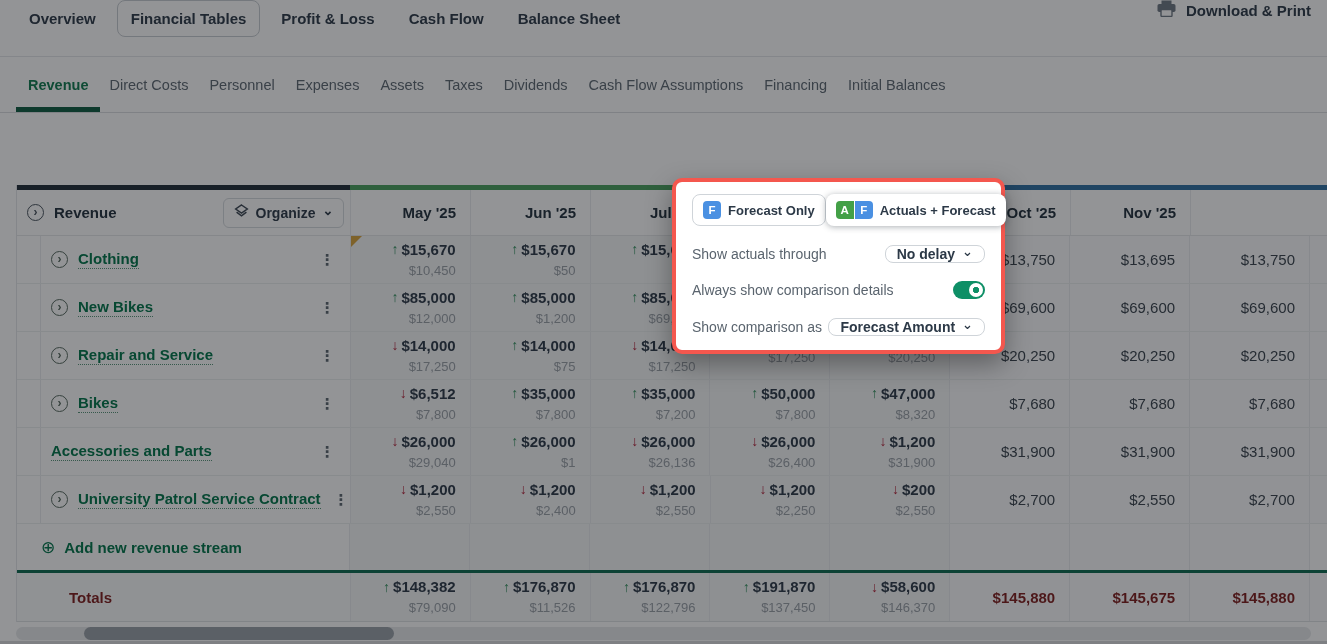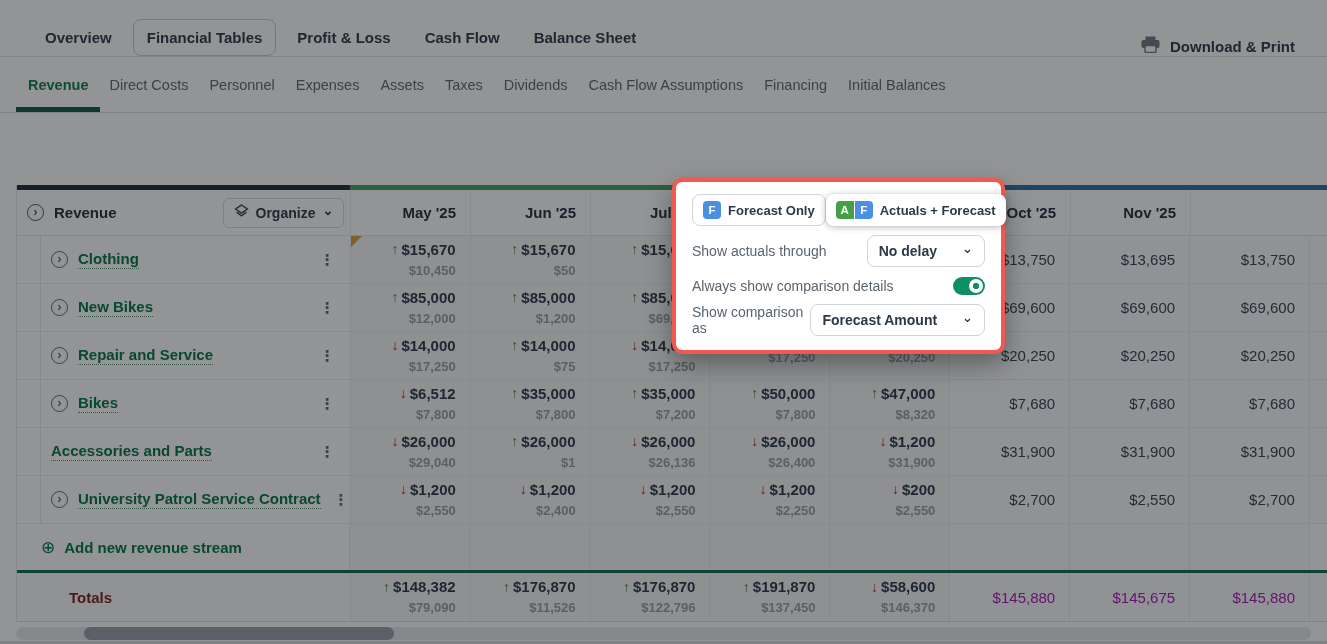--- a/index.html
+++ b/index.html
@@ -5,22 +5,22 @@
   * { box-sizing: border-box; margin: 0; padding: 0; }
   html,body { width:1327px; height:644px; }
   body {
     font-family: "Liberation Sans","DejaVu Sans",sans-serif;
     background:#d9dbdd; position:relative; overflow:hidden;
     color:#2c3947;
   }
   .app { position:absolute; top:0; left:0; width:1327px; height:641px; background:#fff; }
 
   
-  .topnav { position:absolute; top:0; left:0; right:0; height:57px; display:flex; align-items:flex-end;
-            padding:0 32px; border-bottom:1px solid #e4e6e9; background:#fff; }
+  .topnav { position:absolute; top:0; left:0; right:0; height:57px; display:flex; align-items:flex-start;
+            padding:0 16px; border-bottom:1px solid #e4e6e9; background:#fff; }
   .topnav-items { display:flex; align-items:center; gap:8px; }
   .topnav-item { font-size:15px; font-weight:700; color:#2c3947; padding:9px 13px; white-space:nowrap; cursor:pointer; }
   .topnav-item.boxed { border:1px solid #c7ccd1; border-radius:8px; }
   .dlprint { margin-left:auto; display:flex; align-items:center; gap:10px; font-size:15px; font-weight:700; cursor:pointer; }
 
   
   .subnav { position:absolute; top:57px; left:0; right:0; height:56px; display:flex; align-items:center;
             gap:21px; padding:0 28px; border-bottom:1px solid #dadde0; background:#fff; }
   .subnav-item { font-size:14.5px; color:#5d6872; padding:19.5px 0; white-space:nowrap; cursor:pointer; position:relative; }
   .subnav-item.active { color:#0f7a4f; font-weight:700; }
@@ -82,52 +82,52 @@
   .cell { width:120px; border-left:1px solid #eaecee; display:flex; flex-direction:column; align-items:flex-end;
           justify-content:center; padding:0 14px 0 2px; position:relative; }
   .cell.actual { background:#f6f7f8; }
   .cell.forecast { background:#fcfcfd; }
   .colhead { width:120px; border-left:1px solid #eaecee; display:flex; align-items:center; justify-content:flex-end;
              padding-right:14px; font-size:15px; font-weight:700; color:#22303c; }
   .sliver { width:18px; min-width:18px; border-left:1px solid #eaecee; padding:0; }
   .mainval { font-size:15px; font-weight:600; color:#2c3947; display:flex; align-items:center; gap:3px; line-height:1.15; }
   .arrow { font-weight:700; font-size:14px; }
   .arrow.up { color:#2f8f5b; } .arrow.down { color:#b3263c; }
-  .subval { font-size:13px; color:#99a0a7; margin-top:6px; line-height:1.1; min-height:14px;font-weight:bold; }
+  .subval { font-size:13px; color:#99a0a7; margin-top:6px; line-height:1.1; min-height:14px; }
   .fval { font-size:15px; font-weight:500; color:#39434d; }
   .flagmark { position:absolute; top:0; left:0; width:0; height:0;
               border-top:11px solid #d9a43b; border-right:11px solid transparent; }
   .addrow { height:46px; }
   .addrow .namecell { cursor:pointer; }
   .addlink { display:flex; align-items:center; gap:9px; color:#00754a; font-size:15px; font-weight:600; padding-left:14px; }
   .plus { font-size:17px; font-weight:400; line-height:1; }
   .greensep { height:3px; background:#0c6b4f; }
   .totals { height:49px; background:#fafbfb; border-bottom:1px solid #dfe2e4; }
   .totals .namecell { padding-left:52px; }
   .totals-label { font-size:15px; font-weight:800; color:#7f1d1d; }
   .totals .mainval { font-weight:800; }
-  .totals .fval { font-weight:400; color:#a21caf; }
+  .totals .fval { font-weight:700; color:#7f1d1d; }
 
   
   .hscroll { position:absolute; top:627px; left:16px; width:1295px; height:13px; background:#e7e9eb; border-radius:7px; }
   .hthumb { position:absolute; left:68px; top:0; width:310px; height:13px; background:#9aa1a8; border-radius:7px; cursor:grab; }
 
   
   .dim { position:absolute; inset:0; background:rgba(15,18,22,0.45); z-index:50; }
   .popup { position:absolute; left:672px; top:178px; width:333px; height:176px; background:#fff;
            border:4px solid #f4574e; border-radius:10px; box-shadow:0 10px 26px rgba(0,0,0,0.35);
            z-index:60; padding:12px 16px 14px; display:flex; flex-direction:column; justify-content:space-between; }
   .prow { display:flex; align-items:center; justify-content:space-between; }
   .mode-btn { display:flex; align-items:center; gap:7px; height:32px; padding:0 10px; border-radius:8px;
               font-size:13px; font-weight:700; color:#2c3947; background:#fff; cursor:pointer; white-space:nowrap; }
   .mode-btn.outline { border:1px solid #cfd4d9; }
   .mode-btn.selected { box-shadow:0 1px 6px rgba(40,50,60,0.38); }
   .plabel { font-size:14px; color:#5a646e; }
-  .pselect { display:flex; align-items:center; gap:25px; border:1px solid #cfd4d9; border-radius:8px;
-             padding:7px 11px; font-size:14px; font-weight:700; color:#2c3947; background:#fff; cursor:pointer; white-space:nowrap; }
+  .pselect { display:flex; align-items:center; gap:7px; border:1px solid #cfd4d9; border-radius:8px;
+             padding:0 11px; font-size:14px; font-weight:700; color:#2c3947; background:#fff; cursor:pointer; white-space:nowrap; }
   .toggle { width:32px; height:18px; border-radius:10px; background:#0e8f66; position:relative; cursor:pointer; }
   .toggle::after { content:''; position:absolute; right:2px; top:2px; width:14px; height:14px; border-radius:50%;
                    background:radial-gradient(circle,#0e8f66 0 29%,#fff 34%); }
 </style>
 </head>
 <body>
 
 <div class="app">
 
   <div class="topnav">

